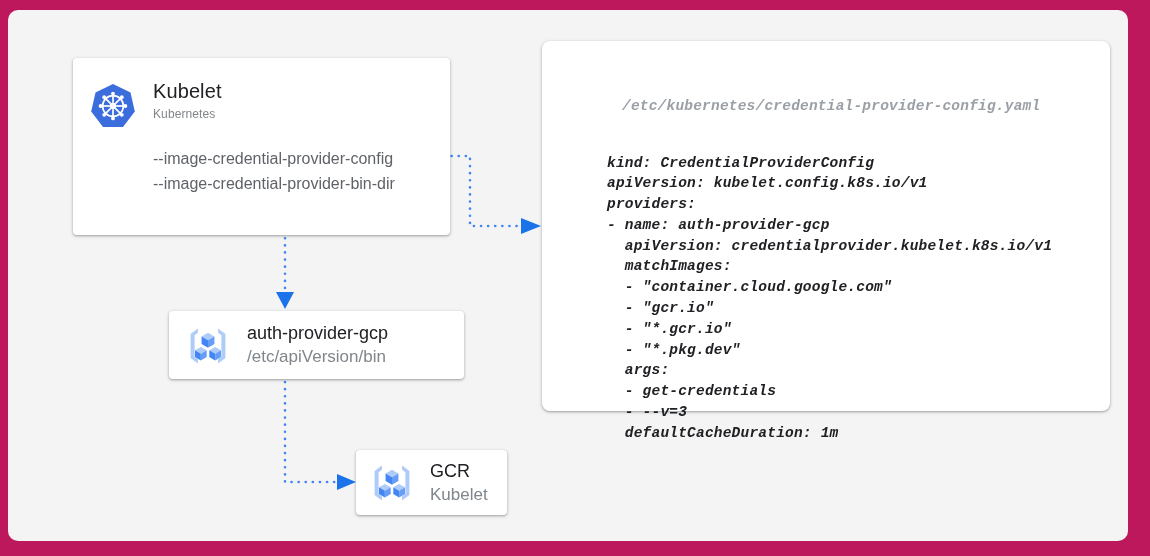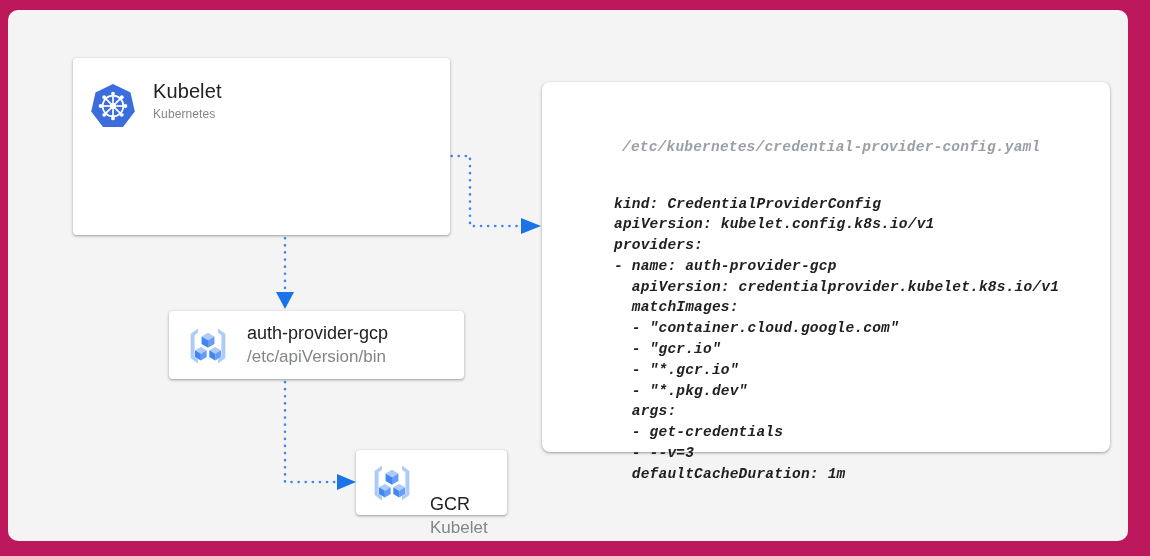--- a/index.html
+++ b/index.html
@@ -108,46 +108,44 @@
     position: absolute;
     left: 14px;
     top: 11px;
     width: 44px;
     height: 44px;
   }
   #gcr-texts {
     position: absolute;
     left: 74px;
     top: 9px;
-    margin-top: 33px;
   }
   
   #yaml-card {
     left: 542px;
     top: 41px;
     width: 568px;
     height: 370px;
     border-radius: 8px;
-    margin-top: 41px;
   }
   #yaml-path {
     position: absolute;
     left: 80px;
     top: 57px;
     font-family: "Liberation Mono", "DejaVu Sans Mono", monospace;
     font-weight: bold;
     font-style: italic;
     font-size: 14.5px;
     color: #9aa0a6;
     white-space: pre;
     letter-spacing: .2px;
   }
   #yaml-body {
     position: absolute;
-    left: 72px;
+    left: 65px;
     top: 97px;
     font-family: "Liberation Mono", "DejaVu Sans Mono", monospace;
     font-weight: bold;
     font-style: italic;
     font-size: 14.5px;
     color: #202124;
     line-height: 20.8px;
     white-space: pre;
     letter-spacing: .2px;
   }
@@ -217,20 +215,24 @@
           <circle cx="15.2" cy="15.2" r="1.9"></circle>
           <circle cx="32.8" cy="32.8" r="1.9"></circle>
           <circle cx="32.8" cy="15.2" r="1.9"></circle>
           <circle cx="15.2" cy="32.8" r="1.9"></circle>
         </g>
       </svg>
     </div>
     <div id="kubelet-texts">
       <div class="title-main">Kubelet</div>
       <div class="title-sub">Kubernetes</div>
+    </div>
+    <div id="kubelet-flags">
+      <div class="flag-line">--image-credential-provider-config</div>
+      <div class="flag-line">--image-credential-provider-bin-dir</div>
     </div>
   </div>
 
   <div class="card" id="auth-card">
     <div id="auth-icon-wrap">
       <svg viewBox="0 0 48 48" width="44" height="44" xmlns="http://www.w3.org/2000/svg">
         <path d="M13 5 L5 11 L5 37 L13 43 L13 38.5 L9.4 35.6 L9.4 12.4 L13 9.5 Z" fill="#aecbfa"></path>
         <path d="M35 5 L43 11 L43 37 L35 43 L35 38.5 L38.6 35.6 L38.6 12.4 L35 9.5 Z" fill="#aecbfa"></path>
         <g>
           <polygon points="24,9.5 31,13.6 24,17.7 17,13.6" fill="#aecbfa"></polygon>

